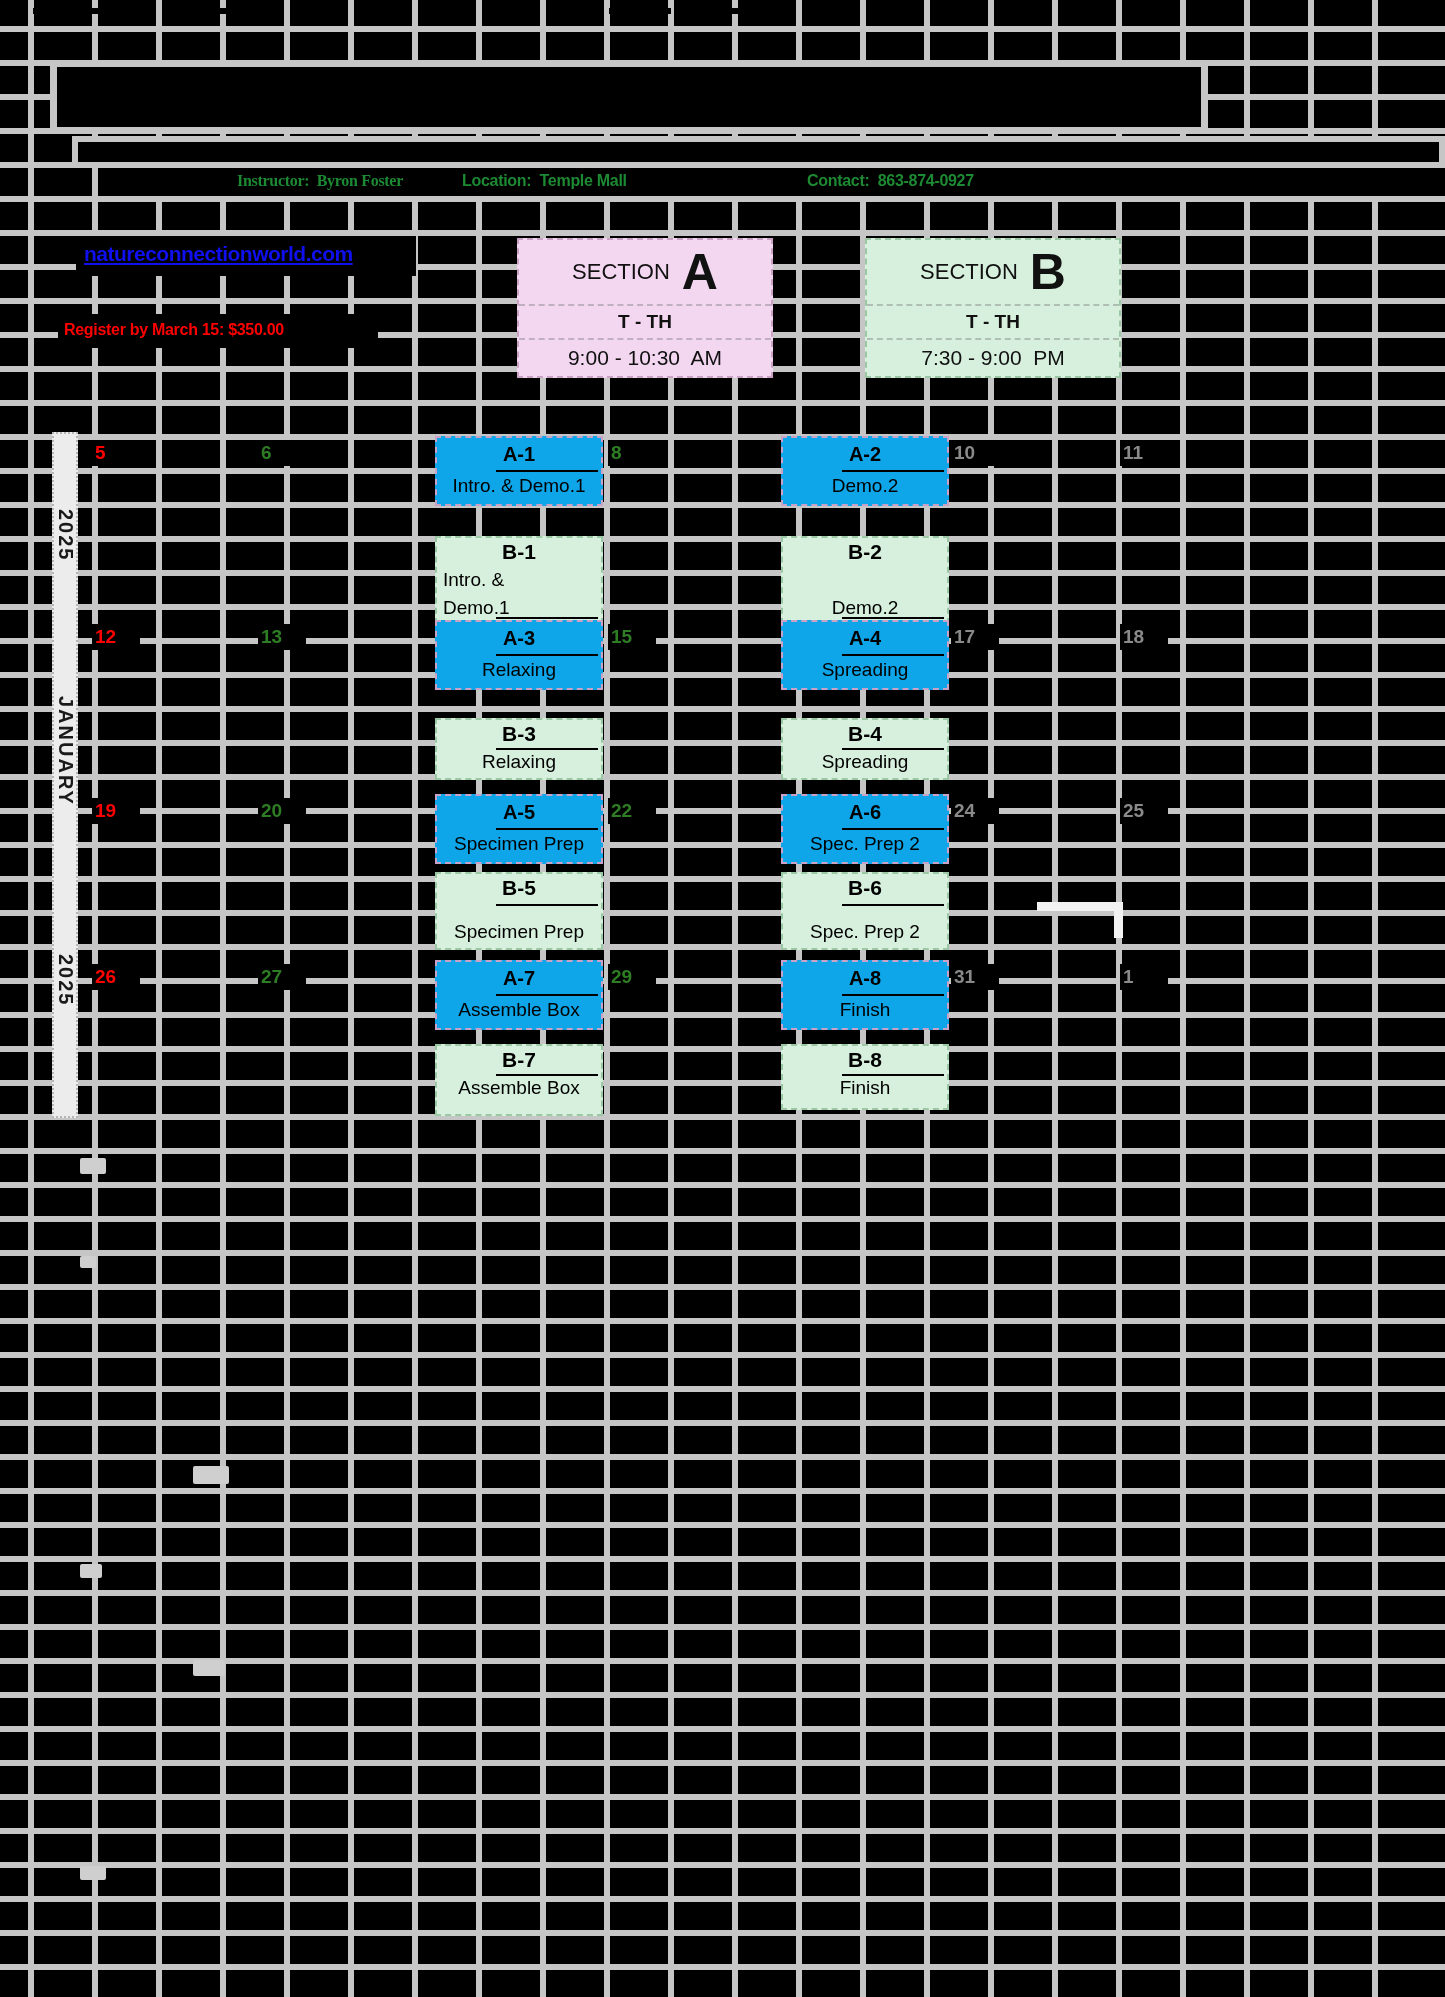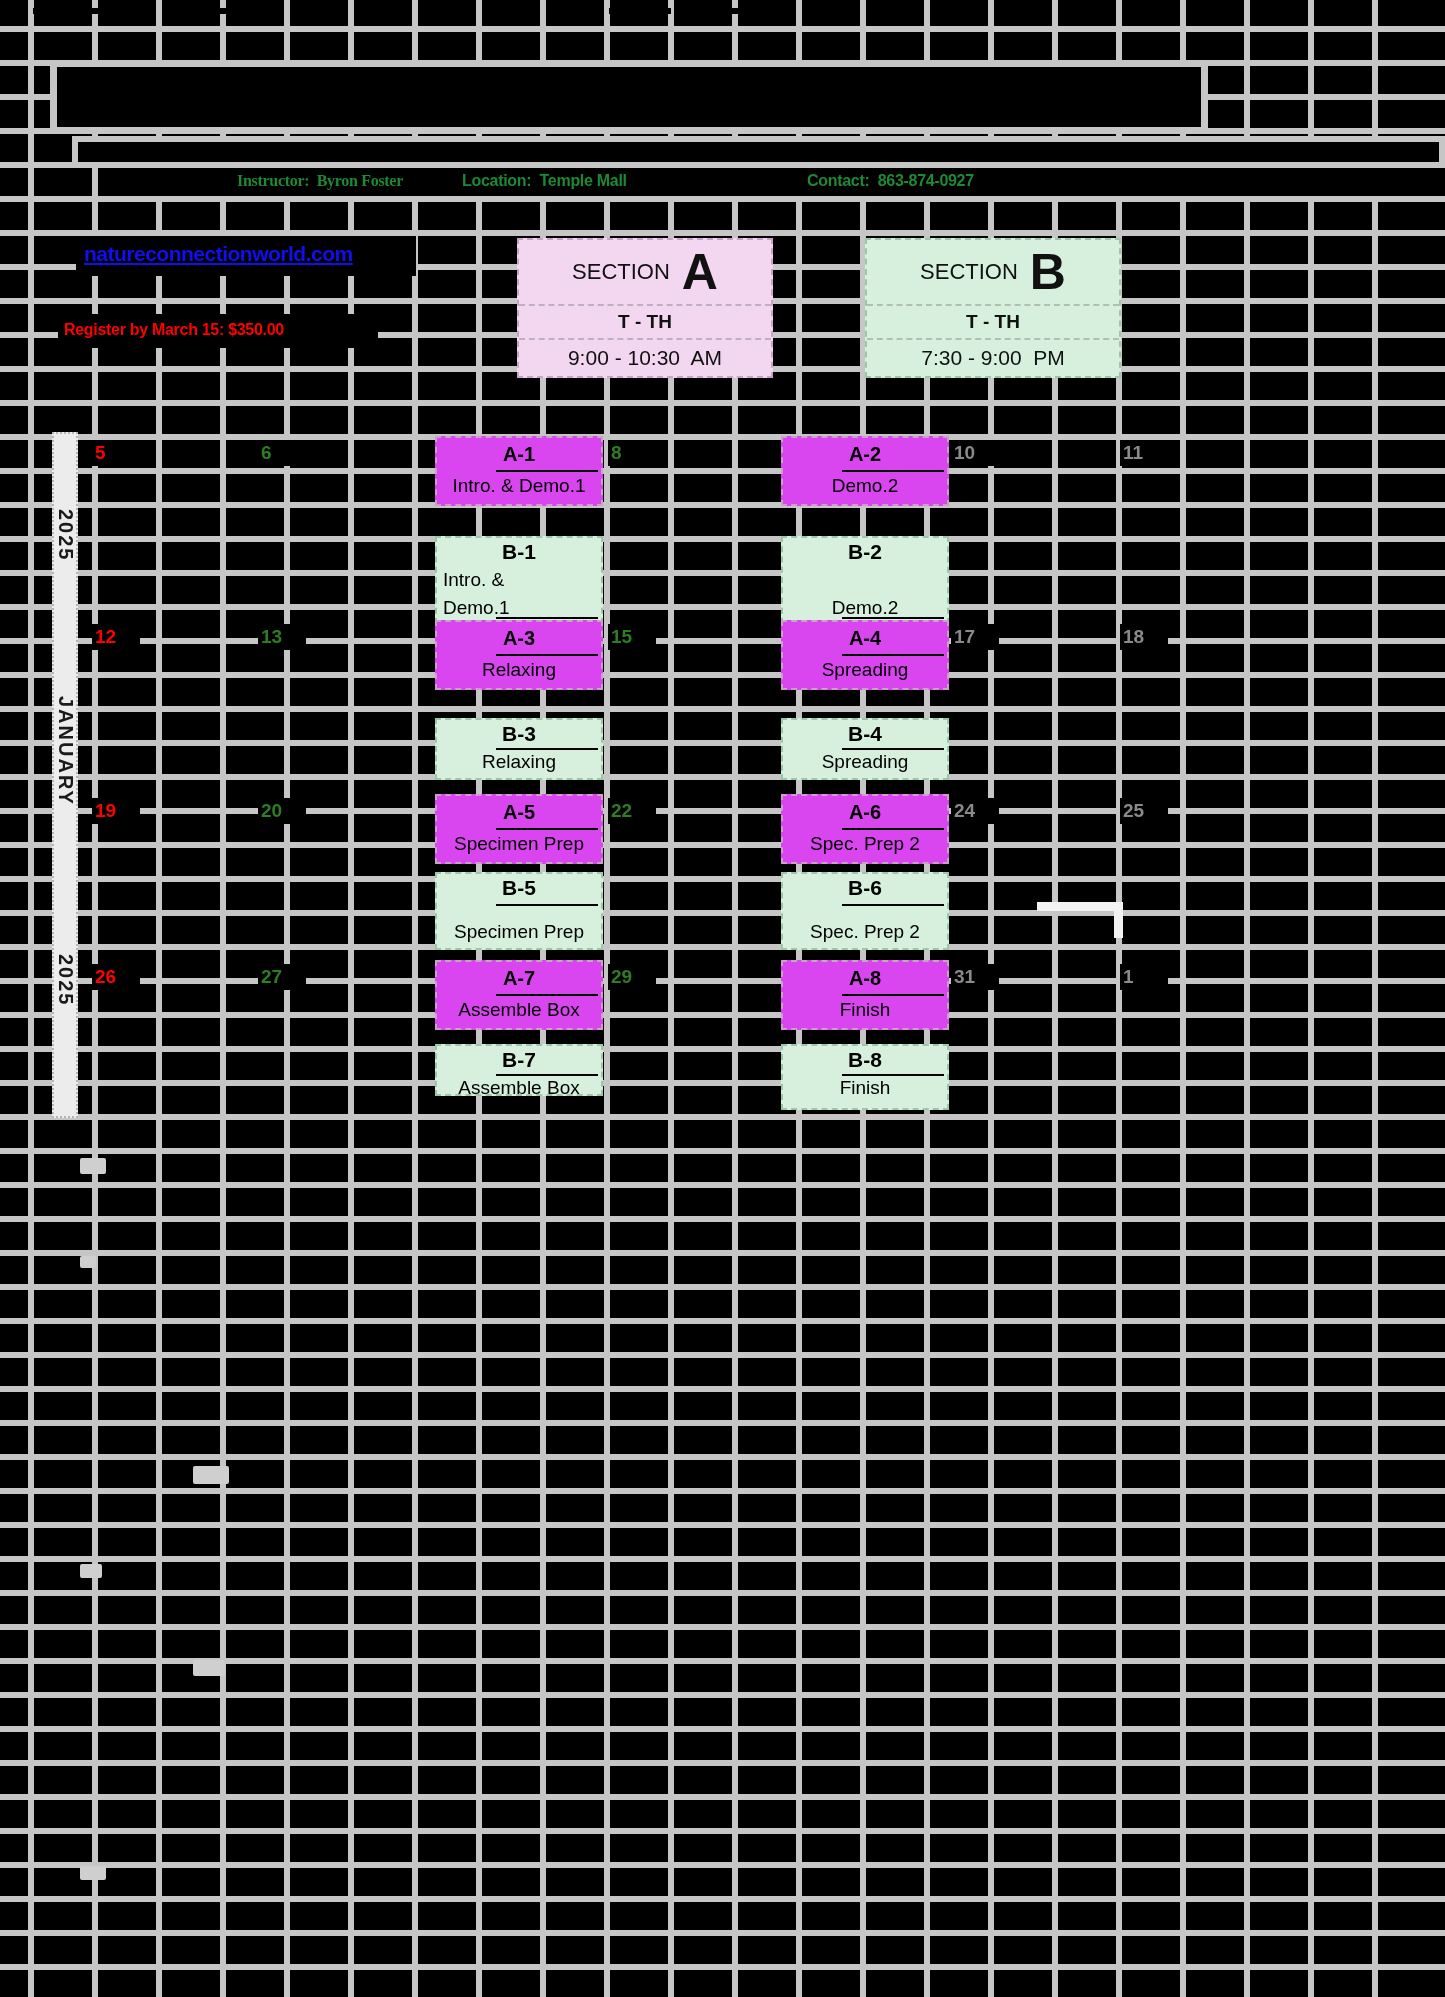--- a/index.html
+++ b/index.html
@@ -31,21 +31,21 @@
             font-weight:bold;font-size:19px;border-bottom:2px dashed rgba(110,110,110,.38);}
   .sec-time{flex:1;display:flex;align-items:center;justify-content:center;font-size:21px;white-space:pre;}
   
   .yearbar{position:absolute;left:52px;top:432px;width:26px;height:686px;background:#ececec;
            border:2px dotted #b5b5b5;box-sizing:border-box;}
   .yearbar span{position:absolute;left:50%;transform:translateX(-50%);writing-mode:vertical-rl;
                 font-weight:bold;font-size:20px;color:#1a1a1a;letter-spacing:2px;white-space:pre;}
   .daynum{position:absolute;width:48px;height:26px;display:flex;align-items:center;
           background:#000;font-weight:bold;font-size:19px;padding-left:3px;box-sizing:border-box;}
   .c-red{color:#fe0000}.c-green{color:#2e7d25}.c-gray{color:#8a8a8a}
-  .abox{position:absolute;width:168px;height:70px;box-sizing:border-box;background:#d946ef;
+  .abox{position:absolute;width:168px;height:70px;box-sizing:border-box;background:#0ea5e9;
         border:2px dashed #c9a2c6;color:#000;}
   .abox .lbl{position:relative;height:32px;display:flex;align-items:center;justify-content:center;
              font-weight:bold;font-size:20px;}
   .abox .desc{height:32px;display:flex;align-items:center;justify-content:center;font-size:19px;}
   .bbox{position:absolute;width:168px;box-sizing:border-box;background:#d7f0dd;
         border:2px dashed #9cc7a4;display:flex;flex-direction:column;color:#000;}
   .bbox .lbl{height:28px;display:flex;align-items:center;justify-content:center;
              font-weight:bold;font-size:21px;flex:0 0 auto;}
   .bbox .bline{font-size:19px;height:28px;display:flex;align-items:center;padding-left:6px;flex:0 0 auto;}
   .bbox .bline.center{justify-content:center;padding-left:0;}
@@ -203,21 +203,21 @@
   </div>
   <div class="daynum c-green" style="left:608px;top:964px;">29</div>
   <div class="abox" style="left:781px;top:960px;">
     <div class="lbl">A-8</div>
     <i class="pline" style="top:32px;"></i>
     <div class="desc">Finish</div>
   </div>
   <div class="daynum c-gray" style="left:951px;top:964px;">31</div>
   <div class="daynum c-gray" style="left:1120px;top:964px;">1</div>
 
-  <div class="bbox" style="left:435px;top:1044px;height:52px;">
+  <div class="bbox" style="left:435px;top:1044px;height:72px;">
     <div class="lbl">B-7</div>
     <i class="pline" style="top:28px;"></i>
     <div class="bline center">Assemble Box</div>
   </div>
   <div class="bbox" style="left:781px;top:1044px;height:66px;">
     <div class="lbl">B-8</div>
     <i class="pline" style="top:28px;"></i>
     <div class="bline center">Finish</div>
   </div>
 

